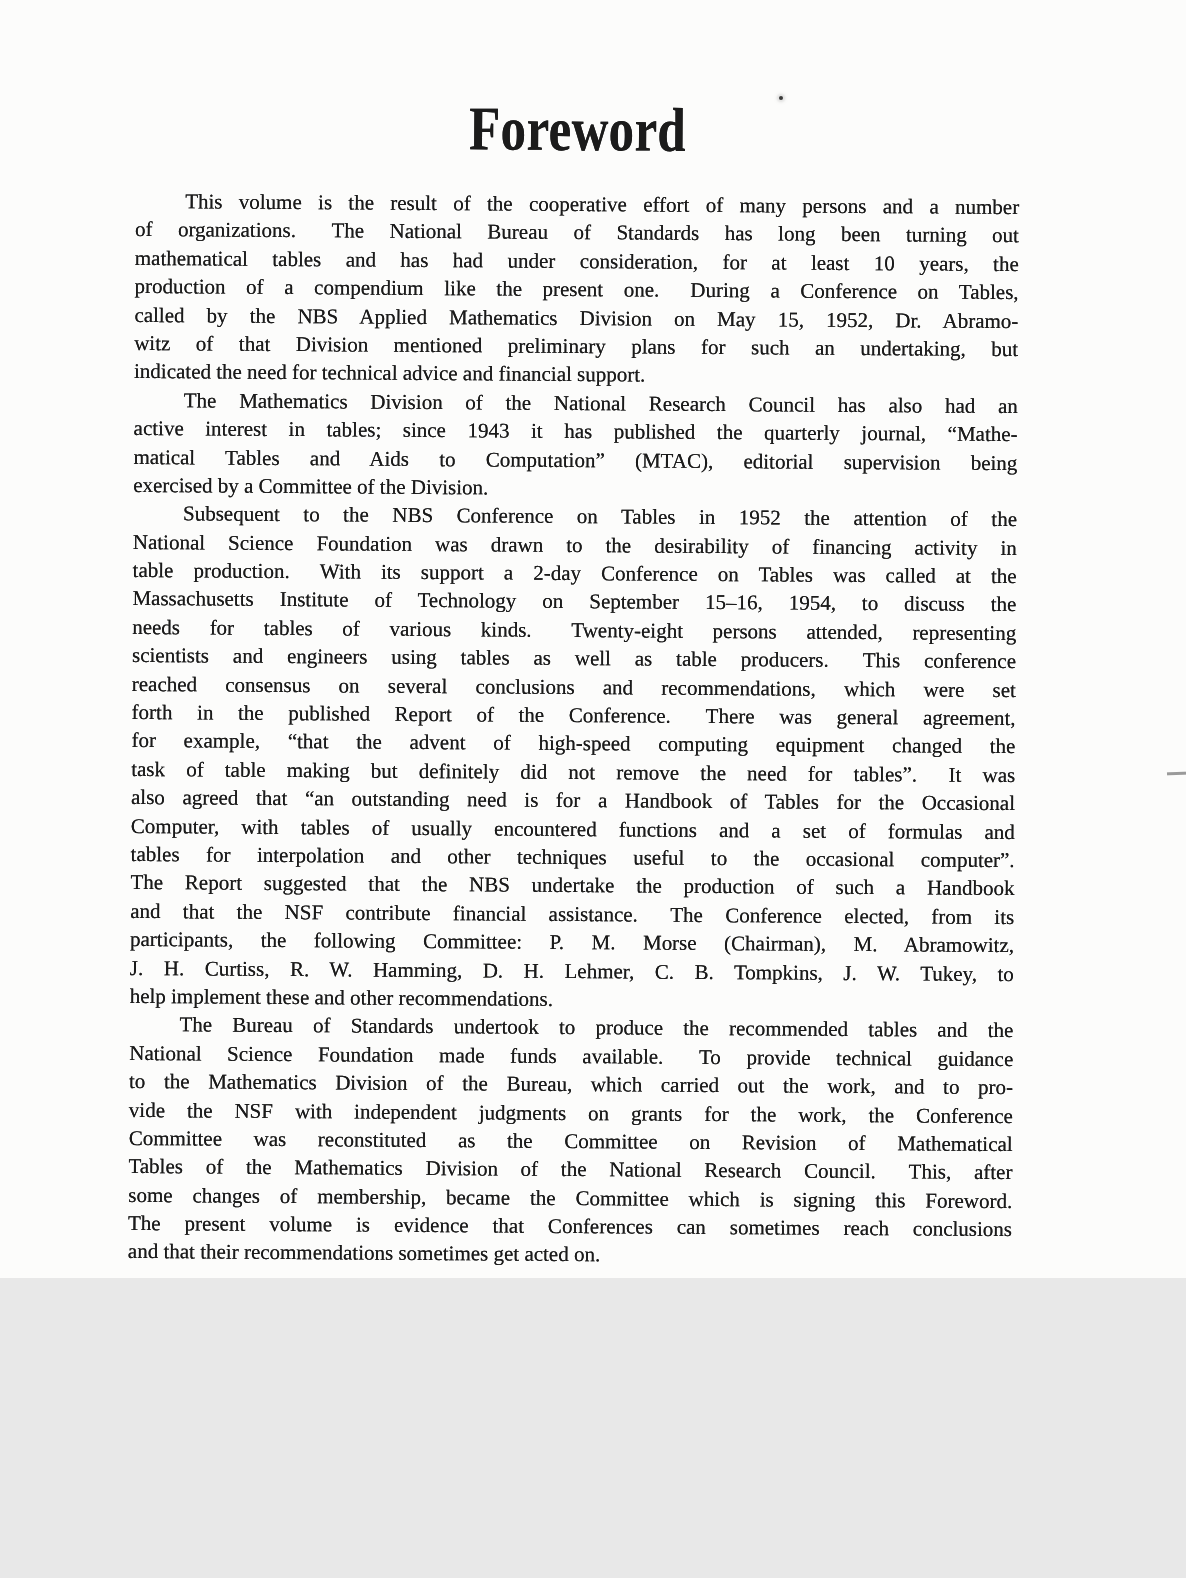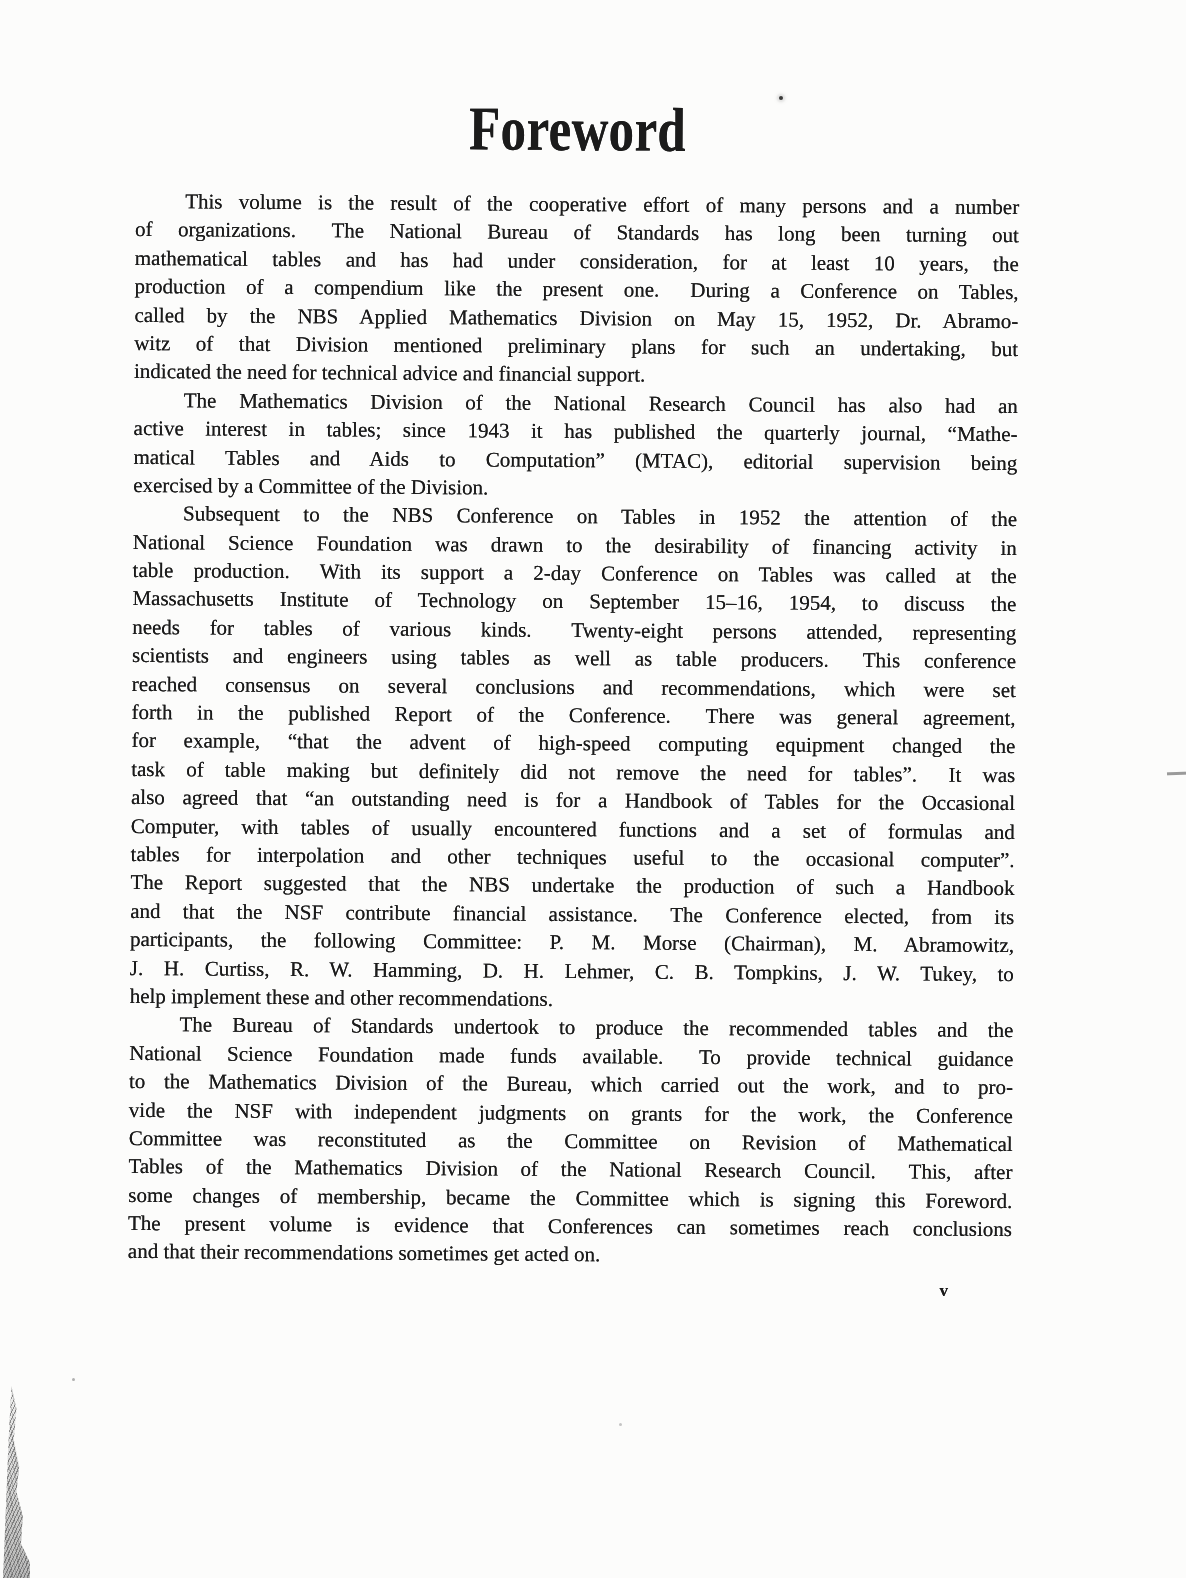--- a/index.html
+++ b/index.html
@@ -2,21 +2,21 @@
 <html style="--paper: #fcfcfb; --ink: #1b1b1b;"><head>
 <meta charset="utf-8">
 <style>
   :root{
     --paper:#fcfcfb;
     --ink:#1b1b1b;
   }
   html,body{margin:0;padding:0;background:#e8e8e8;}
   .page{
     position:relative;
-    width:1186px;height:1578px;
+    width:1186px;height:1278px;
     background:var(--paper);
     overflow:hidden;
     font-family:"Liberation Serif","DejaVu Serif",serif;
     color:var(--ink);
   }
   .content{
     position:absolute;left:136px;top:90px;width:884px;height:1300px;
     transform:rotate(.4deg);
     transform-origin:0 0;
     text-shadow:0 0 .35px rgba(20,20,20,.9);

